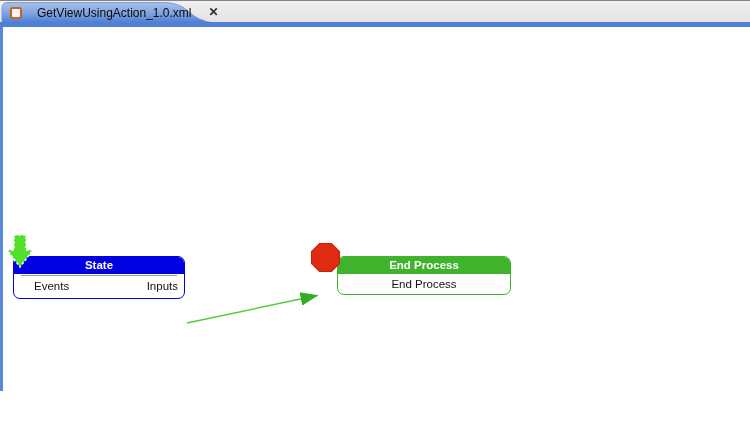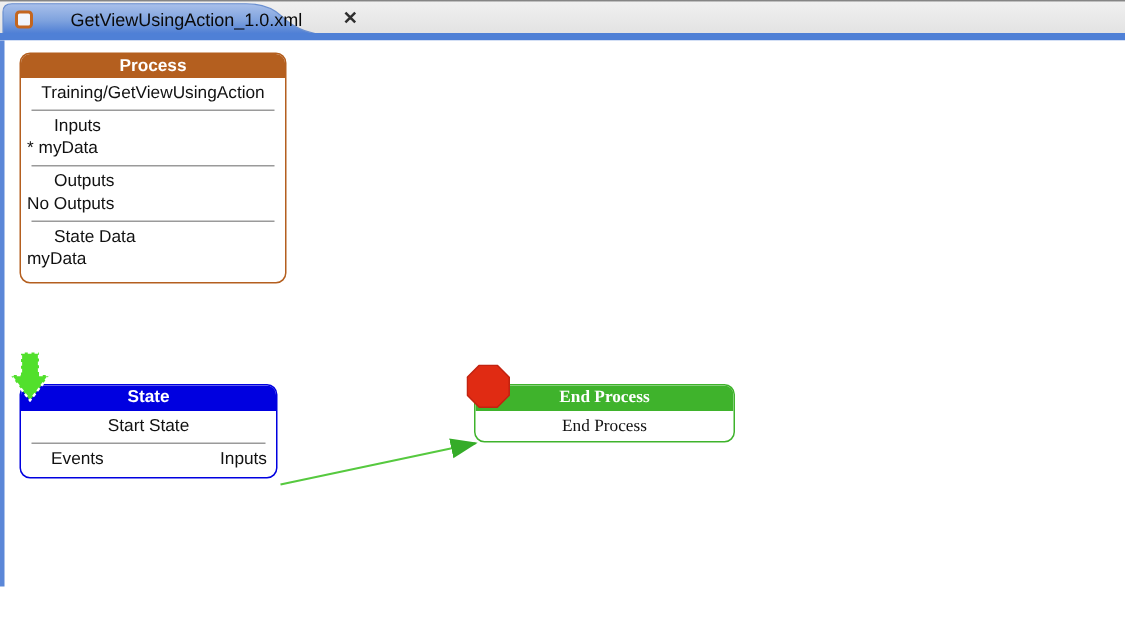--- a/index.html
+++ b/index.html
@@ -28,21 +28,21 @@
     width: 214px; height: 21px;
     cursor: pointer;
   }
   .tab-shape { position: absolute; left: 0; top: 0; }
   .tab-content {
     position: absolute;
     left: 10px; top: 0;
     height: 21px;
     display: flex;
     align-items: center;
-    gap: 25px;
+    gap: 15px;
   }
   .tab-icon {
     width: 12px; height: 12px;
     background: rgba(255,255,255,0.9);
     border: 2px solid #c4661f;
     border-radius: 3px;
     flex: 0 0 auto;
   }
   .tab-title {
     font-size: 12px;
@@ -117,23 +117,22 @@
   .process-node .node-header { background: var(--process-accent, #b45f1f); height: 16px; line-height: 16px; }
 
   .state-node {
     left: 13px; top: 229px; width: 172px;
     border: 1.5px solid var(--state-accent, #0000e0);
     padding-bottom: 4px;
   }
   .state-node .node-header { background: var(--state-accent, #0000e0); height: 17px; line-height: 17px; }
 
   .end-node {
-    left: 316px; top: 229px; width: 174px;
+    left: 337px; top: 229px; width: 174px;
     border: 1.5px solid var(--end-accent, #3fb32c);
-    font-family: Liberation Serif, serif;
   }
   .end-node .node-header { background: var(--end-accent, #3fb32c); height: 17px; line-height: 17px; }
 
   
   .connector-svg {
     position: absolute;
     left: 0; top: 0;
     width: 750px; height: 397px;
     pointer-events: none;
   }
@@ -185,37 +184,23 @@
 
     <svg class="connector-svg">
       <defs>
         <marker id="ah" markerWidth="13" markerHeight="10" refX="11" refY="4.5" orient="auto">
           <path class="connector-arrowhead" d="M0,0 L12,4.5 L0,9 Z"></path>
         </marker>
       </defs>
       <line class="connector-line" x1="187" y1="296" x2="317" y2="268.5" marker-end="url(#ah)"></line>
     </svg>
 
-    <div class="node process-node">
-      <div class="node-header">Process</div>
-      <div class="row center">Training/GetViewUsingAction</div>
-      <div class="divider"></div>
-      <div class="row section">Inputs</div>
-      <div class="row value">* myData</div>
-      <div class="divider"></div>
-      <div class="row section">Outputs</div>
-      <div class="row value">No Outputs</div>
-      <div class="divider"></div>
-      <div class="row section">State Data</div>
-      <div class="row value">myData</div>
-    </div>
 
     <div class="node state-node">
       <div class="node-header">State</div>
-      <div class="row center">Start State</div>
       <div class="divider"></div>
       <div class="events-row">
         <span>Events</span>
         <span>Inputs</span>
       </div>
     </div>
 
     <div class="node end-node">
       <div class="node-header">End Process</div>
       <div class="row center">End Process</div>

